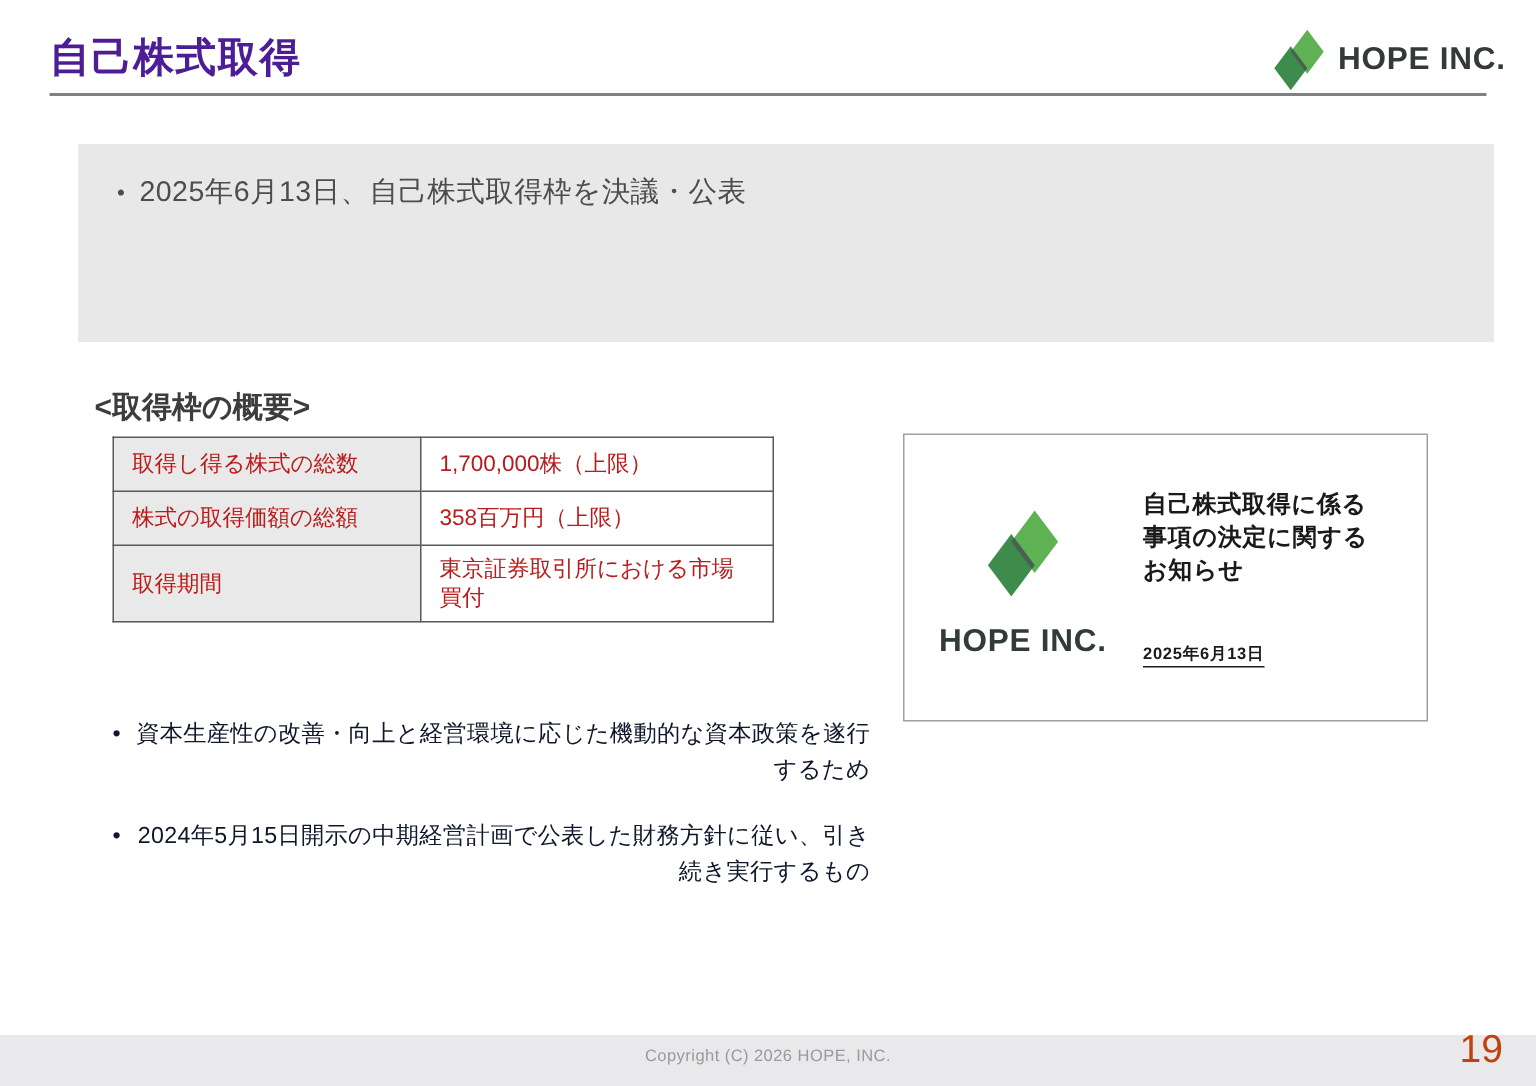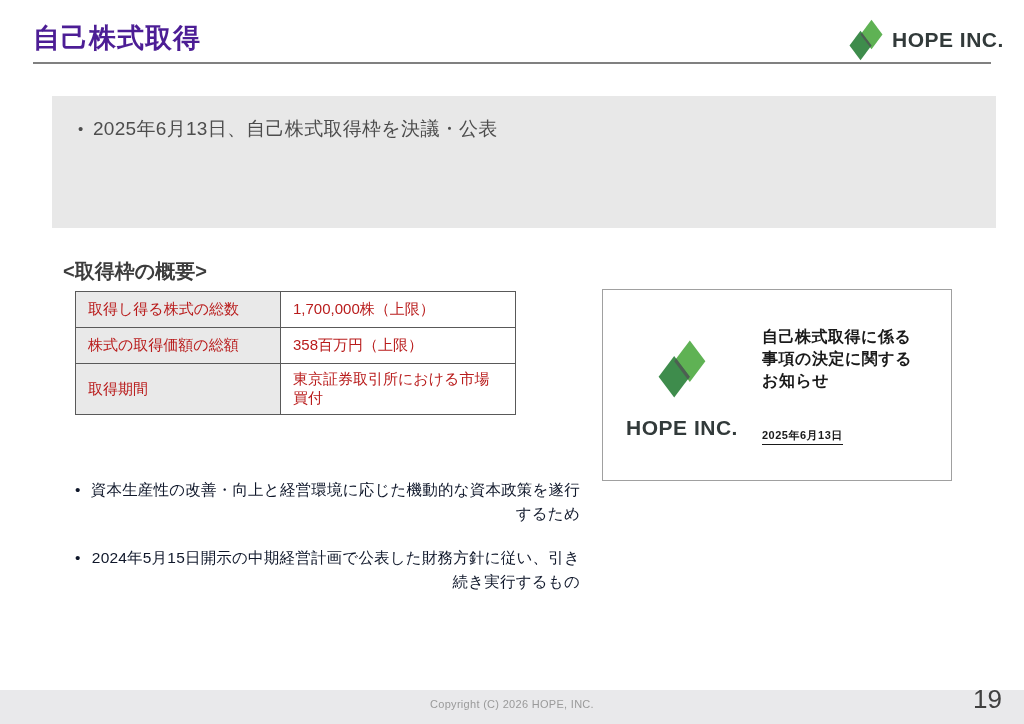--- a/index.html
+++ b/index.html
@@ -86,21 +86,21 @@
   .footer-bar {
     position:absolute; left:0; top:690px; width:1024px; height:46px;
     background:#E9E9EB;
   }
   .copyright {
     position:absolute; left:0; width:1024px; top:8px; text-align:center;
     font-size:11px; color:#9A9A9A; letter-spacing:0.3px;
   }
   .page-number {
     position:absolute; right:22px; top:-6px;
-    font-size:26px; color:#404040;
+    font-size:26px; color:#c2410c;
   }
 </style>
 </head>
 <body>
 
 <div class="slide">
 
   <div class="page-title">自己株式取得</div>
   <div class="title-rule"></div>
 

